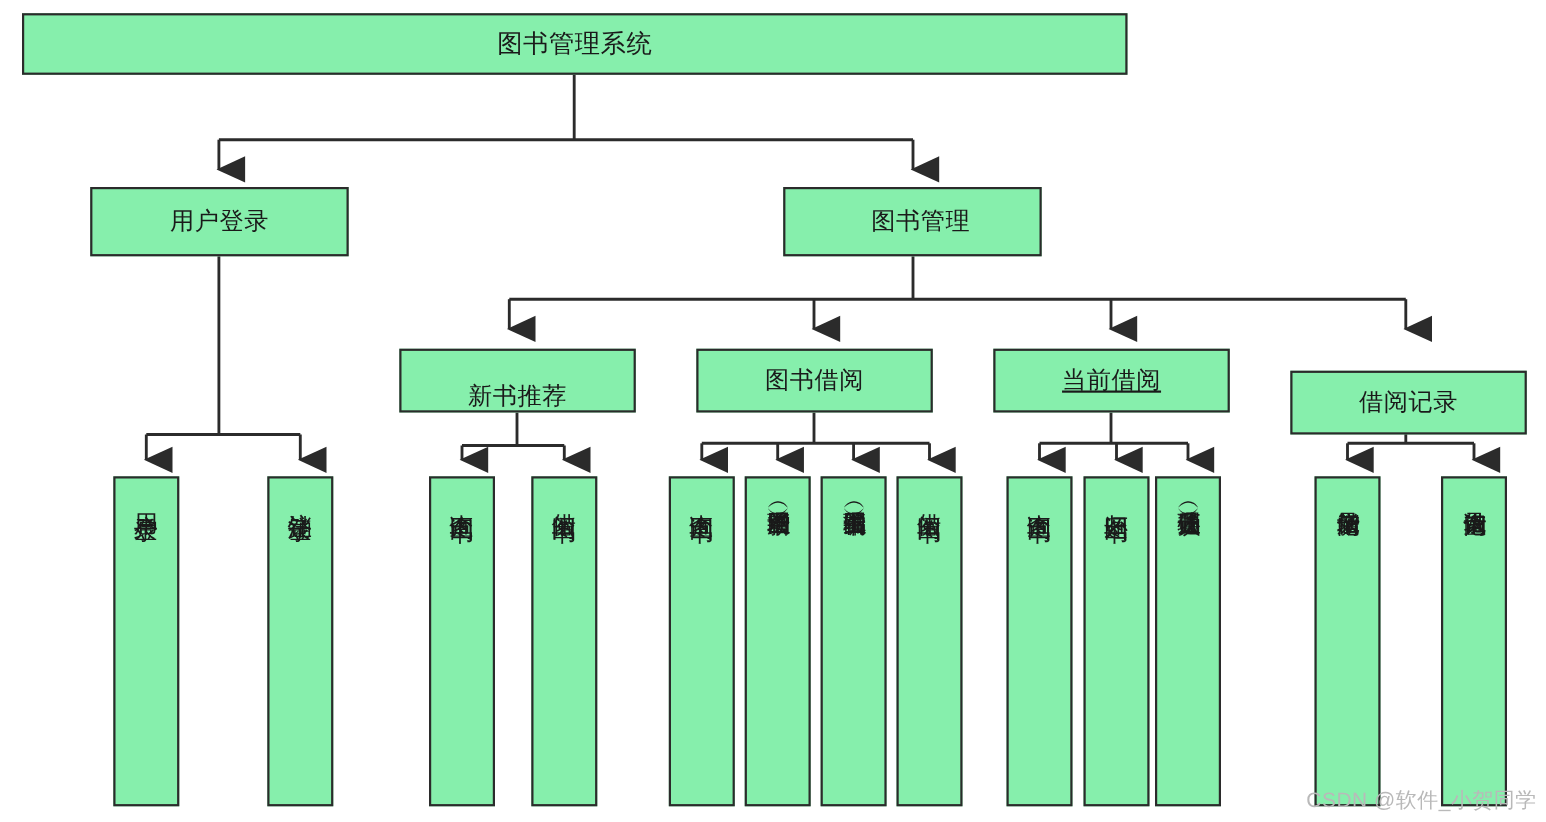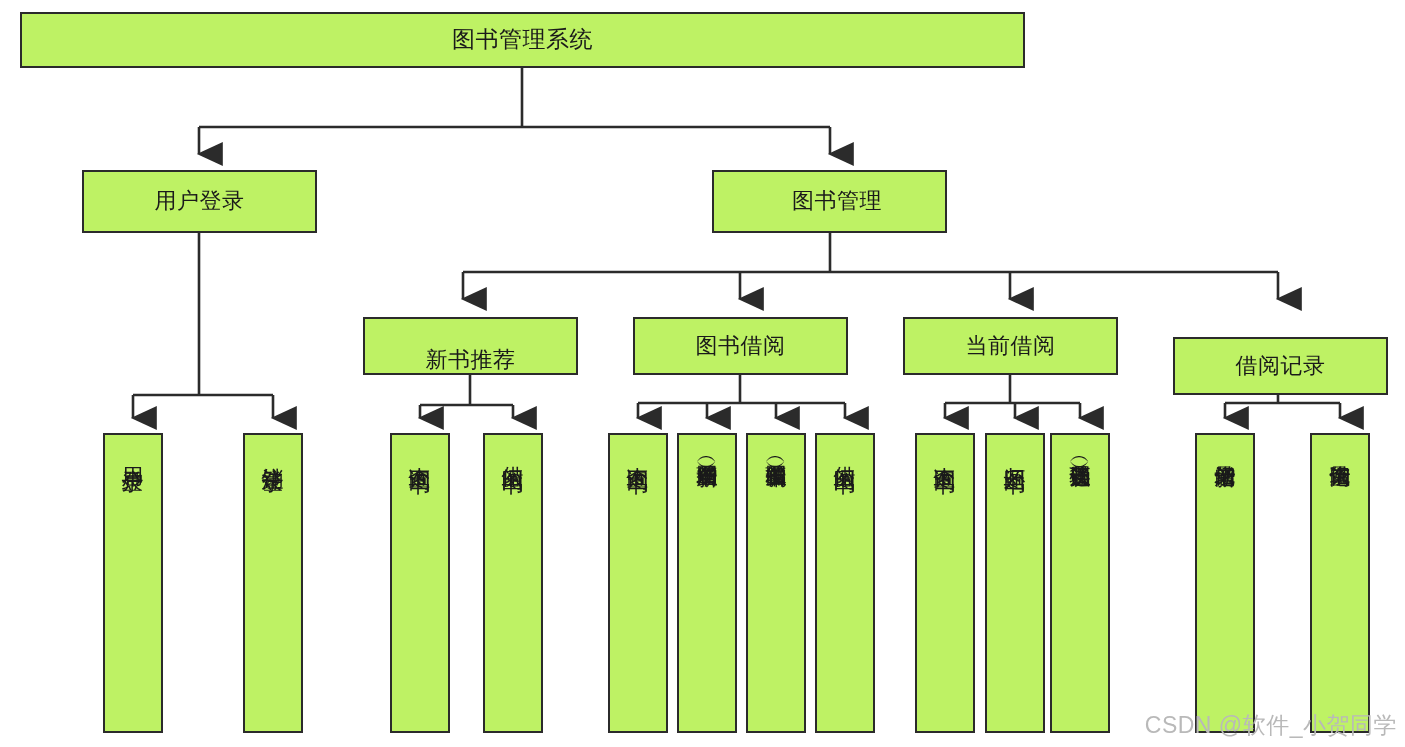--- a/index.html
+++ b/index.html
@@ -21,21 +21,21 @@
     position: absolute;
     left: 0;
     top: 0;
     width: 1405px;
     height: 747px;
     pointer-events: none;
   }
   .node {
     position: absolute;
     box-sizing: border-box;
-    background: #bef264;
+    background: #86efac;
     border: 2px solid #2b2b2b;
     display: flex;
     align-items: center;
     justify-content: center;
     color: #1a1a1a;
     z-index: 3;
   }
   .node .label {
     display: block;
     text-align: center;
@@ -60,21 +60,21 @@
   }
   .node.vert.tight .label {
     letter-spacing: 0px;
     font-size: 21px;
   }
   #root-node .label { font-size: 23px; }
   .watermark {
     position: absolute;
     right: 8px;
     bottom: 6px;
-    font-size: 23px;
+    font-size: 19px;
     color: #b9b9b9;
     z-index: 5;
     white-space: nowrap;
     letter-spacing: 0.5px;
   }
 </style>
 </head>
 <body>
 
 <div id="canvas">
@@ -143,21 +143,21 @@
   <div class="node horiz" style="left:712px; top:170px; width:235px; height:63px;padding-left:15px;">
     <span class="label">图书管理</span>
   </div>
 
   <div class="node horiz" style="left:363px; top:317px; width:215px; height:58px;align-items:flex-end;">
     <span class="label">新书推荐</span>
   </div>
   <div class="node horiz" style="left:633px; top:317px; width:215px; height:58px;">
     <span class="label">图书借阅</span>
   </div>
-  <div class="node horiz" style="left:903px; top:317px; width:215px; height:58px;">
+  <div class="node horiz" style="left:903px; top:317px; width:215px; height:58px;text-decoration:underline;">
     <span class="label">当前借阅</span>
   </div>
   <div class="node horiz" style="left:1173px; top:317px; width:215px; height:58px;margin-top:20px;">
     <span class="label">借阅记录</span>
   </div>
 
   <div class="node vert" style="left:103px; top:433px; width:60px; height:300px;">
     <span class="label">用户登录</span>
   </div>
   <div class="node vert" style="left:243px; top:433px; width:60px; height:300px;">

